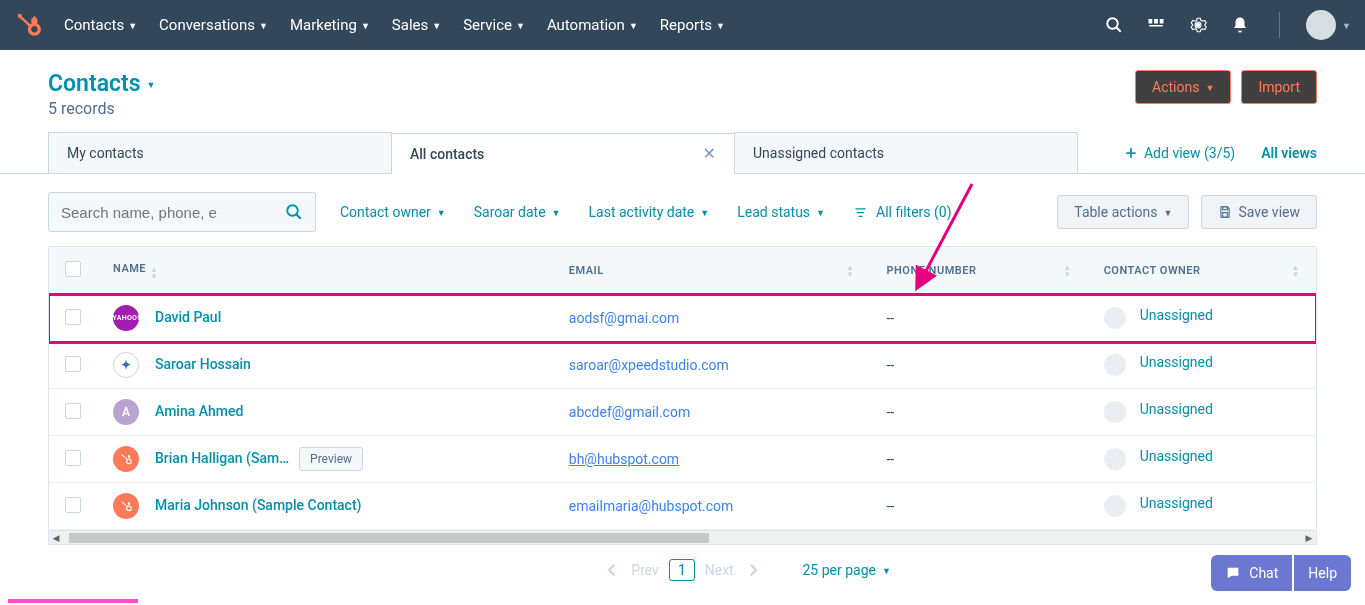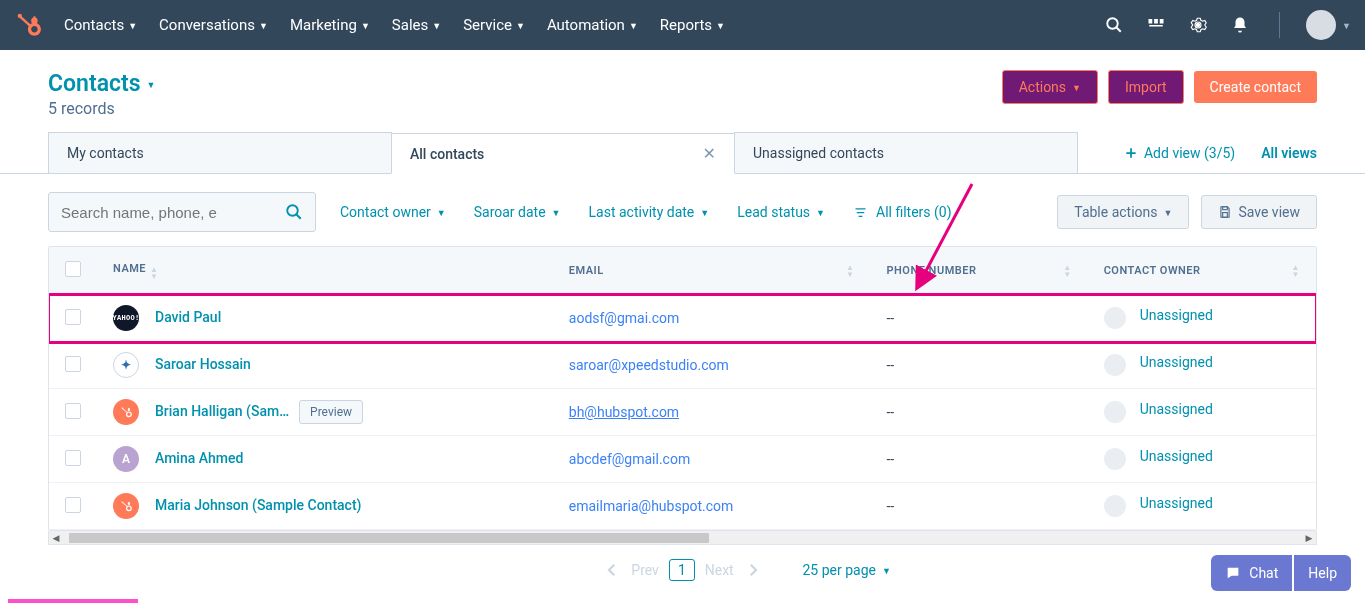--- a/index.html
+++ b/index.html
@@ -18,21 +18,21 @@
 
   
   .page { padding: 20px 0 0 0; }
   .page-head { display:flex; align-items:flex-start; justify-content: space-between; padding: 0 48px; margin-bottom: 14px;}
   .title-wrap { display:flex; flex-direction:column; }
   .title-row { display:flex; align-items:center; gap:6px; }
   .page-title { color:#0091ae; font-size: 23px; font-weight:600; }
   .records { color:#516f90; font-size:16px; margin-top:2px; }
   .head-actions { display:flex; gap:10px; align-items:center; }
   .btn { border-radius:3px; padding: 8px 16px; font-size:14px; cursor:pointer; display:inline-flex; align-items:center; gap:6px; }
-  .btn-outline-orange { border:1px solid #ff7a59; color:#ff7a59; background:#701a75; }
+  .btn-outline-orange { border:1px solid #ff7a59; color:#ff7a59; background:#404040; }
   .btn-orange { background:#ff7a59; color:#fff; }
   .chev { font-size: 9px; position: relative; top:1px; }
 
   
   .tabs { display:flex; align-items:center; padding: 0 48px; border-bottom:1px solid #cbd6e2; gap:0; }
   .tab { height: 41px; display:flex; align-items:center; padding: 0 18px; font-size:14px; color:#33475b; border:1px solid #cbd6e2; border-bottom:none; margin-right:-1px; position:relative; cursor:pointer; flex:1; max-width:344px; justify-content:space-between; background:#f5f8fa; }
   .tab.active { background:#fff; border-bottom:1px solid #fff; top:1px; font-weight:500; }
   .tab-right { display:flex; align-items:center; gap:26px; margin-left:auto; padding-left:24px; }
   .add-view { color:#0091ae; font-size:14px; display:flex; align-items:center; gap:6px; cursor:pointer; }
   .all-views { color:#0091ae; font-size:14px; font-weight:600; cursor:pointer; }
@@ -177,21 +177,20 @@
         <span class="chev" style="color:#0091ae;">▼</span>
       </div>
       <span class="records">5 records</span>
     </div>
     <div class="head-actions">
       <div class="btn btn-outline-orange">
           <span>Actions</span>
           <span class="chev">▼</span>
         </div>
       <div class="btn btn-outline-orange">Import</div>
-      <div class="btn btn-orange">Create contact</div>
     </div>
   </div>
 
   <div class="tabs">
     <div class="tab">
         <span>My contacts</span>
       </div>
     <div class="tab active">
       <span>All contacts</span>
       <span style="font-size:16px;color:#7c98b6;">✕</span>
@@ -262,36 +261,48 @@
           <th class="chk-col"><span class="chk"></span></th>
           <th><span>NAME</span><span class="sort">▲<br>▼</span></th>
           <th><span>EMAIL</span><span class="sort sort-right">▲<br>▼</span></th>
           <th><span>PHONE NUMBER</span><span class="sort sort-right">▲<br>▼</span></th>
           <th><span>CONTACT OWNER</span><span class="sort sort-right">▲<br>▼</span></th>
         </tr>
       </thead>
       <tbody id="table-body">
           <tr class="highlighted">
             <td class="chk-col"><span class="chk"></span></td>
-            <td><span class="avatar-sm" style="background:#0f172a;font-family:Liberation Mono, monospace;">
+            <td><span class="avatar-sm" style="background:#a21caf;">
                 <span style="font-size:7px;letter-spacing:0.3px;">YAHOO!</span>
               </span><a class="name-link">David Paul</a></td>
             <td><a class="email-link">aodsf@gmai.com</a></td>
             <td><span class="phone-dash">--</span></td>
             <td>
               <div class="owner-cell">
                 <span class="owner-avatar"></span>
                 <a class="owner-link">Unassigned</a>
               </div>
             </td>
           </tr>
           <tr>
             <td class="chk-col"><span class="chk"></span></td>
             <td><span class="avatar-sm" style="background:#ffffff;border:1px solid #cbd6e2;color:#2f6db5;">✦</span><a class="name-link">Saroar Hossain</a></td>
             <td><a class="email-link">saroar@xpeedstudio.com</a></td>
+            <td><span class="phone-dash">--</span></td>
+            <td>
+              <div class="owner-cell">
+                <span class="owner-avatar"></span>
+                <a class="owner-link">Unassigned</a>
+              </div>
+            </td>
+          </tr>
+          <tr>
+            <td class="chk-col"><span class="chk"></span></td>
+            <td><span class="avatar-sm" style="background:#b9a3d1;">A</span><a class="name-link">Amina Ahmed</a></td>
+            <td><a class="email-link">abcdef@gmail.com</a></td>
             <td><span class="phone-dash">--</span></td>
             <td>
               <div class="owner-cell">
                 <span class="owner-avatar"></span>
                 <a class="owner-link">Unassigned</a>
               </div>
             </td>
           </tr>
           <tr>
             <td class="chk-col"><span class="chk"></span></td>
@@ -299,32 +310,20 @@
                 <svg width="14" height="14" viewBox="0 0 24 24">
                   <g fill="#fff">
                     <circle cx="17" cy="8" r="2"></circle>
                     <circle cx="17" cy="16" r="4" fill="none" stroke="#fff" stroke-width="2"></circle>
                     <rect x="16" y="5" width="2" height="4"></rect>
                     <path d="M5 4l9 8-1 1-9-8z"></path>
                   </g>
                 </svg>
               </span><a class="name-link">Brian Halligan (Sam…</a><span class="preview-btn">Preview</span></td>
             <td><a class="email-link ul">bh@hubspot.com</a></td>
-            <td><span class="phone-dash">--</span></td>
-            <td>
-              <div class="owner-cell">
-                <span class="owner-avatar"></span>
-                <a class="owner-link">Unassigned</a>
-              </div>
-            </td>
-          </tr>
-          <tr>
-            <td class="chk-col"><span class="chk"></span></td>
-            <td><span class="avatar-sm" style="background:#b9a3d1;">A</span><a class="name-link">Amina Ahmed</a></td>
-            <td><a class="email-link">abcdef@gmail.com</a></td>
             <td><span class="phone-dash">--</span></td>
             <td>
               <div class="owner-cell">
                 <span class="owner-avatar"></span>
                 <a class="owner-link">Unassigned</a>
               </div>
             </td>
           </tr>
           <tr>
             <td class="chk-col"><span class="chk"></span></td>

